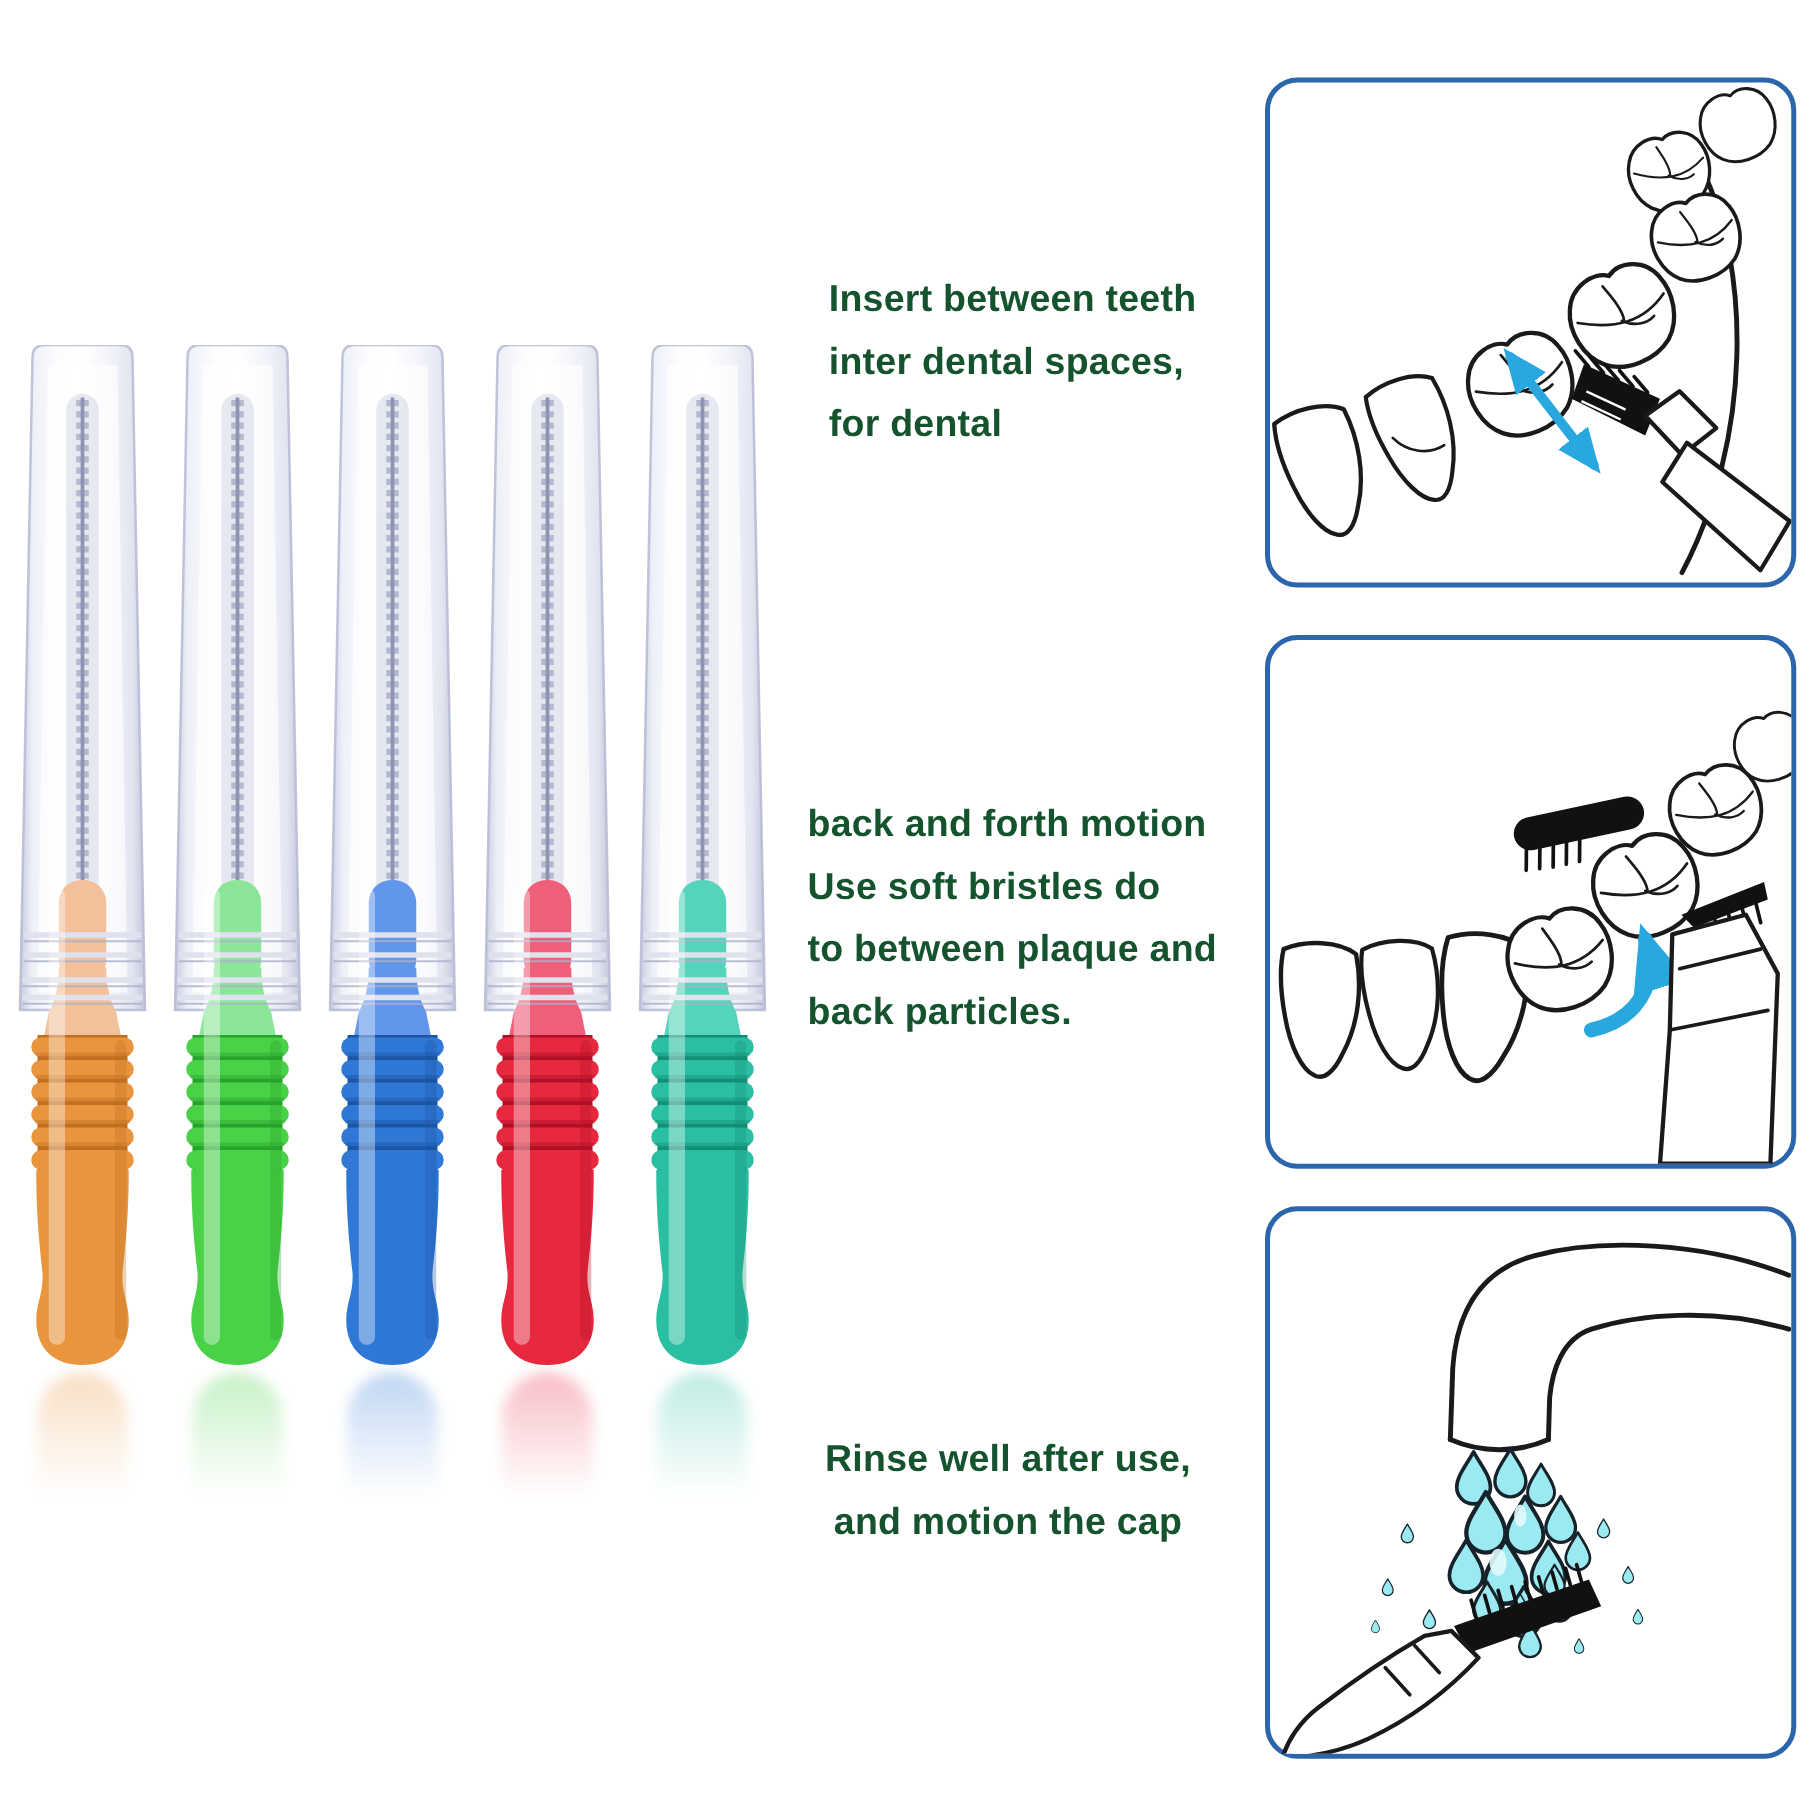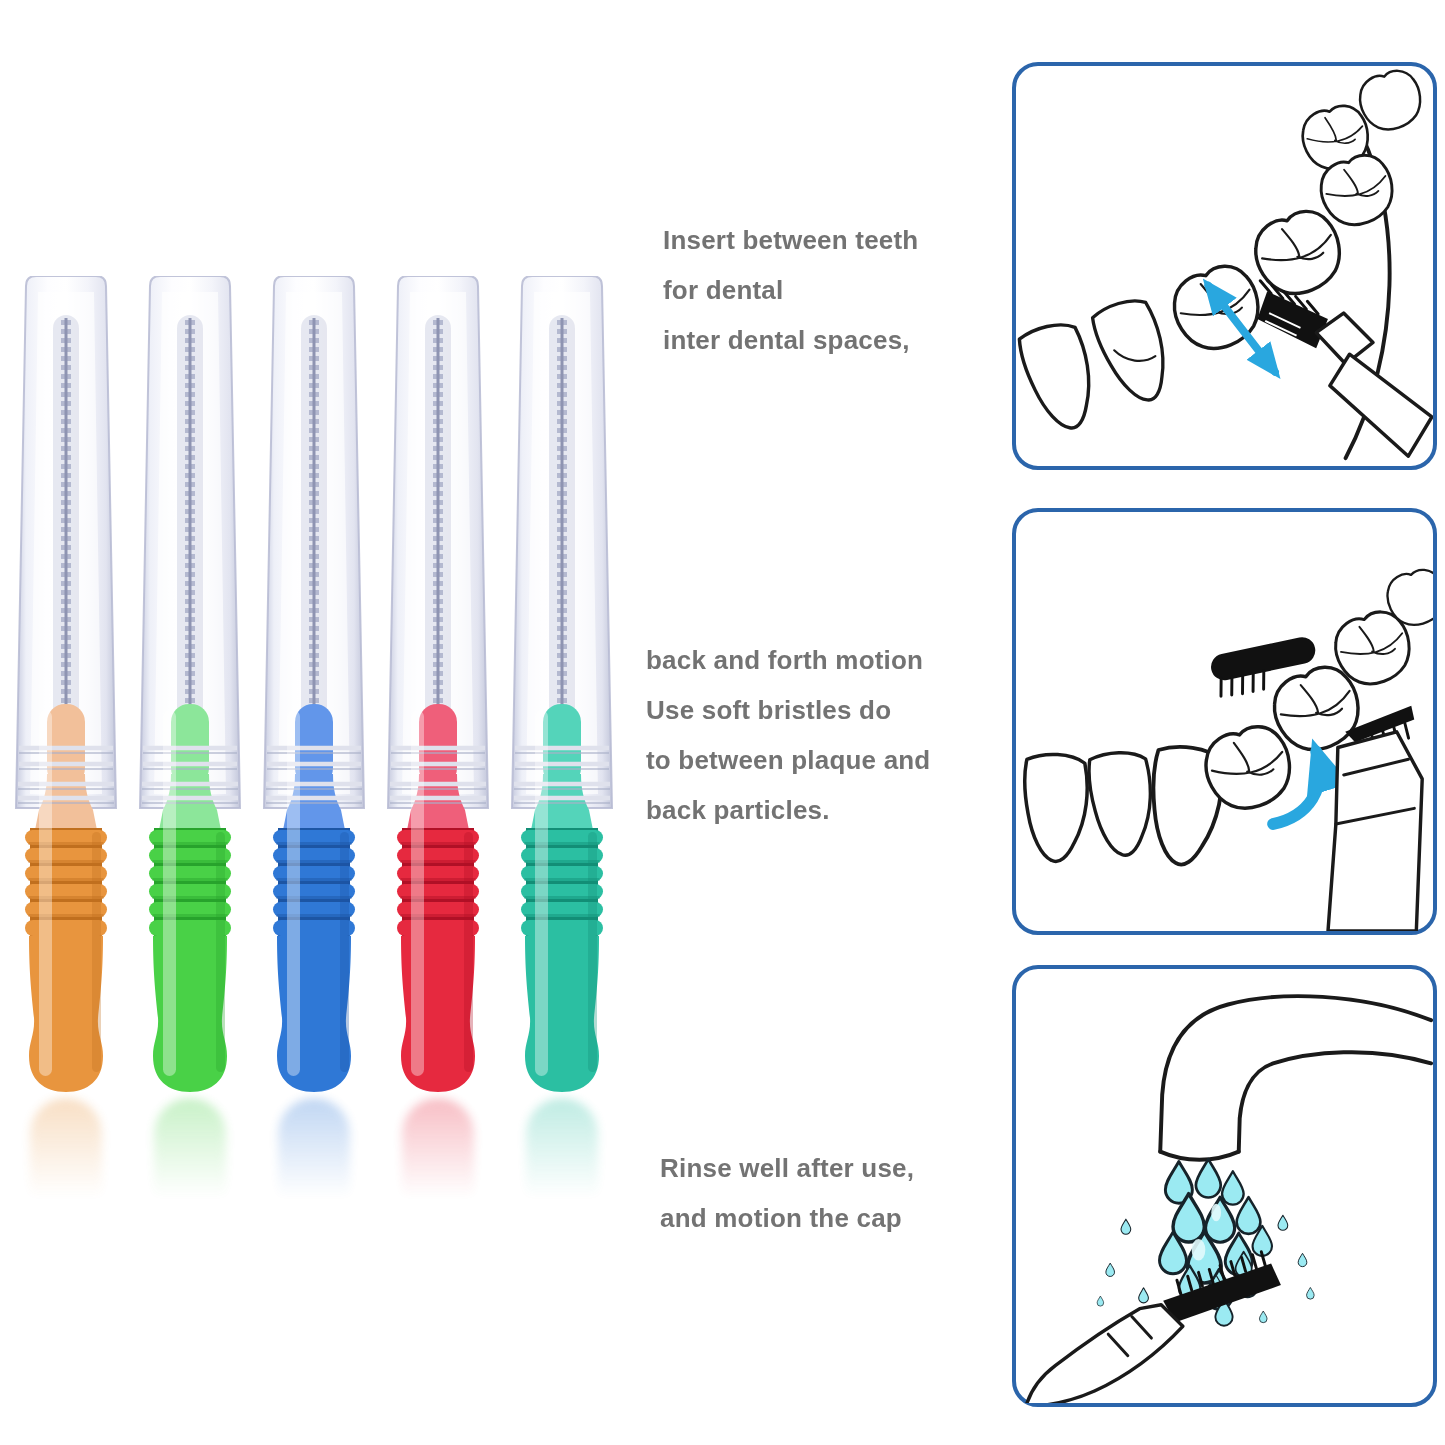--- a/index.html
+++ b/index.html
@@ -25,27 +25,27 @@
   .sideshade{fill:var(--dark);opacity:.32;}
   .capring{stroke:#dfe1ec;stroke-width:4.5;}
   .capring2{stroke:#aab0c8;stroke-width:1.5;opacity:.8;}
   .refl{
     position:absolute;top:822px;left:26px;width:72px;height:128px;
     background:linear-gradient(to bottom, var(--body) 0%, rgba(255,255,255,0) 78%);
     opacity:.30;filter:blur(5px);border-radius:36px 36px 18px 18px;
   }
   
   .step-text{
-    position:absolute;color:#737373;font-weight:700;font-size:26px;line-height:50px;
+    position:absolute;color:#14532d;font-weight:700;font-size:30px;line-height:50px;
     letter-spacing:.2px;white-space:nowrap;
   }
   .step-text span{display:block;}
   #step1-text{left:663px;top:215px;}
   #step2-text{left:646px;top:635px;}
-  #step3-text{left:660px;top:1143px;}
+  #step3-text{left:660px;top:1143px;text-align:center;}
   .panel{
     position:absolute;left:1012px;width:425px;background:#ffffff;
     border:4.5px solid var(--accent);border-radius:26px;box-sizing:border-box;
   }
   #panel1{top:62px;height:408px;}
   #panel2{top:508px;height:427px;}
   #panel3{top:965px;height:442px;}
   .panel svg{display:block;width:100%;height:100%;}
   .tooth{fill:#ffffff;stroke:#1a1a1a;stroke-width:3.5;stroke-linejoin:round;}
   .crack{fill:none;stroke:#1a1a1a;stroke-width:2.2;stroke-linecap:round;}
@@ -319,22 +319,22 @@
       <path class="bodyc" d="M25,660 L99,660 C99,700 96,722 94,742 C93,758 99,766 99,780 C99,804 84,816 62,816 C40,816 25,804 25,780 C25,766 31,758 30,742 C28,722 25,700 25,660 Z"></path>
       <rect class="sideshade" x="88" y="556" width="9" height="240" rx="4.5"></rect>
       <rect class="shine" x="35" y="434" width="13" height="366" rx="6.5"></rect>
     </svg>
     <div class="refl"></div>
   </div>
   </div>
 
 <div class="step-text" id="step1-text">
   <span>Insert between teeth</span>
+  <span>inter dental spaces,</span>
   <span>for dental</span>
-  <span>inter dental spaces,</span>
 </div>
 <div class="step-text" id="step2-text">
   <span>back and forth motion</span>
   <span>Use soft bristles do</span>
   <span>to between plaque and</span>
   <span>back particles.</span>
 </div>
 <div class="step-text" id="step3-text">
   <span>Rinse well after use,</span>
   <span>and motion the cap</span>

